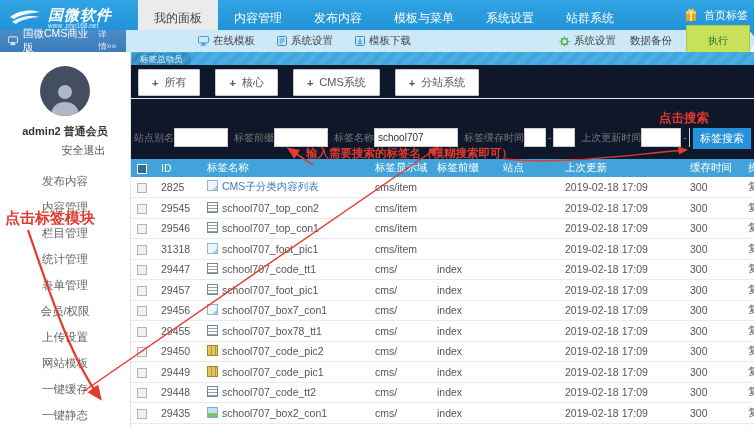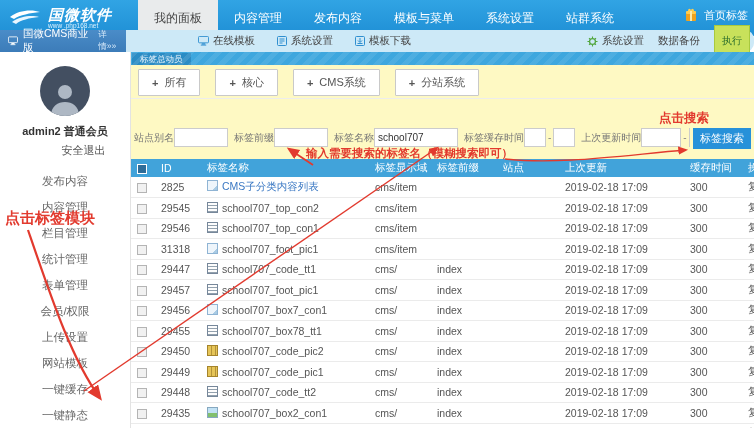--- a/index.html
+++ b/index.html
@@ -24,35 +24,35 @@
   .product { position:absolute; left:0; top:0; height:22px; width:126px; background:linear-gradient(#4a8cc8,#3c7cb9);
     color:#fff; display:flex; align-items:center; gap:5px; padding:0 4px 0 8px; font-size:10.5px; cursor:pointer; }
   .product .detail { font-size:8.5px; color:#d6e9fa; margin-left:2px; }
   .sublinks { position:absolute; left:198px; top:0; height:22px; display:flex; align-items:center; gap:22px; }
   .sublink { display:flex; align-items:center; gap:4px; font-size:10.5px; color:#444; text-decoration:none; cursor:pointer; }
   .subright { position:absolute; right:4px; top:0; height:22px; display:flex; align-items:center; gap:14px; }
   .subright .itm { display:flex; align-items:center; gap:4px; font-size:10.5px; color:#444; cursor:pointer; }
   .select { width:92px; height:16px; background:#fff; border:1px solid #9fb6c5; font-size:9.5px; color:#333;
     display:flex; align-items:center; justify-content:space-between; padding:0 3px; cursor:pointer; }
   .select .caret { font-size:7px; color:#555; }
-  .run-btn { height:32px; padding:0 7px; background:#c8e15b; border:1px solid #a9c93e; color:#2c6e2c;
+  .run-btn { height:32px; padding:0 21px; background:#c8e15b; border:1px solid #a9c93e; color:#2c6e2c;
     font-size:10px; line-height:14px; cursor:pointer; }
 
   
   .sidebar { position:absolute; left:0; top:52px; width:131px; height:376px; background:#fff;
     border-right:1px solid #e3e3e3; text-align:center; }
   .avatar { width:50px; height:50px; border-radius:50%; background:#434f61; margin:14px auto 8px; overflow:hidden;
     display:flex; align-items:flex-end; justify-content:center; }
   .uname { font-size:11px; font-weight:bold; color:#333; }
   .logout { display:block; font-size:11px; color:#555; margin-top:4px; cursor:pointer; text-decoration:none;margin-left:37px; }
   .side-menu { margin-top:10px; }
   .side-item { display:block; height:26px; line-height:26px; font-size:11.5px; color:#666; text-decoration:none; cursor:pointer; }
 
   
-  .content { position:absolute; left:131px; top:52px; width:623px; height:376px; background:#fef9c3; }
+  .content { position:absolute; left:131px; top:52px; width:623px; height:376px; background:#0f172a; }
   .tabstrip { position:absolute; left:0; top:0; width:100%; height:13px; background:#3ea7de;
     background-image:repeating-linear-gradient(135deg, rgba(255,255,255,.08) 0 5px, transparent 5px 10px); }
   .tab { position:absolute; left:1px; top:1px; height:12px; padding:0 8px; background:#2b8cc4;
     color:#eaf5fc; font-size:8.5px; line-height:12px; cursor:pointer;
     background-image:repeating-linear-gradient(135deg, rgba(255,255,255,.10) 0 4px, transparent 4px 8px); }
   .filters { position:absolute; left:7px; top:17px; display:flex; gap:15px; }
   .filter-btn { background:#fff; border:1px solid #c9c9c9; color:#555; font-size:11px;
     padding:5px 13px; cursor:pointer; display:flex; gap:6px; align-items:center; border-radius:1px; }
   .filter-btn .plus { color:#555; font-weight:bold; }
   .divider { position:absolute; left:0; top:46px; width:100%; border-bottom:1px solid #ededed; }

